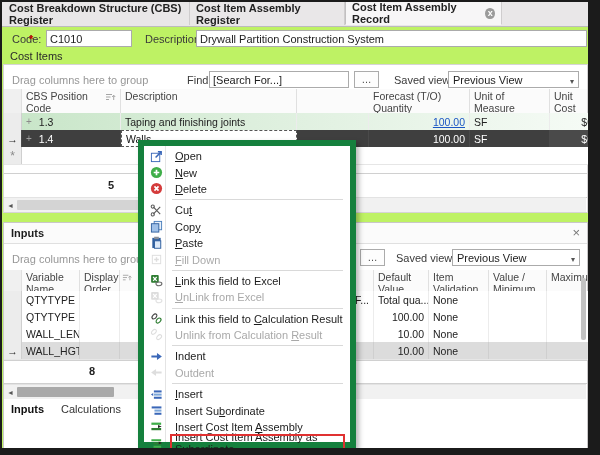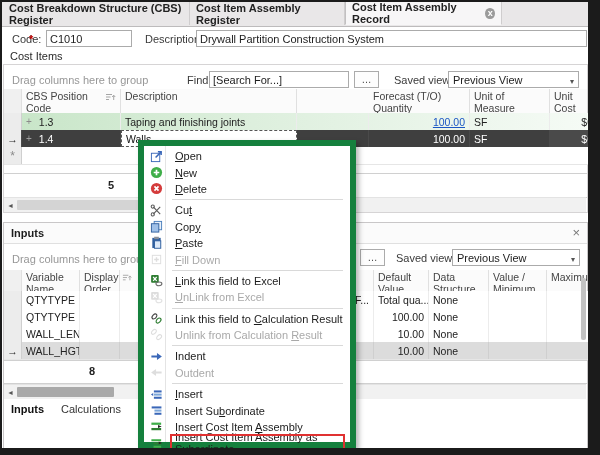--- a/index.html
+++ b/index.html
@@ -1,18 +1,18 @@
 <!DOCTYPE html>
 <html><head>
 <meta charset="utf-8">
 <style>
   html,body{margin:0;padding:0;}
   body{font-family:"Liberation Sans","DejaVu Sans",sans-serif;background:#555;}
   .frame{position:relative;width:600px;height:455px;background:#1b1b1b;overflow:hidden;}
-  .window{position:absolute;left:2px;top:2px;width:586px;height:446px;background:#ffffff;overflow:hidden;}
+  .window{position:absolute;left:2px;top:2px;width:586px;height:446px;background:#bef264;overflow:hidden;}
 
   
   .tabbar{position:absolute;left:0;top:0;right:0;height:24px;background:#e9e7e8;border-bottom:1px solid #bdbbbc;}
   .tab{position:absolute;top:0;height:23px;display:flex;align-items:center;justify-content:center;
        font-size:11px;font-weight:bold;color:#222;border-right:1px solid #cfcdce;box-sizing:border-box;padding:0 6px;}
   .tab.active{background:#f7f6f7;border-left:1px solid #c2c0c1;border-bottom:1px solid #f7f6f7;}
   .tab-close{display:inline-block;width:11px;height:11px;margin-left:7px;border-radius:50%;background:#9b9b9b;color:#fff;
        font-size:9px;line-height:11px;text-align:center;font-weight:bold;}
 
   
@@ -251,21 +251,21 @@
                 <path d="M1 2.5h6M1 5h4.5M1 7.5h3" stroke="#a5a5a5" stroke-width="1"></path>
                 <path d="M8.7 8V3.6M7.2 5l1.5-1.8L10.2 5" stroke="#a5a5a5" fill="none"></path>
               </svg>
         </span>
       </div>
       <div class="hcell i-spc"></div>
       <div class="hcell i-def">
             <span>Default Value</span>
           </div>
       <div class="hcell i-dv">
-            <span>Data Structure</span>
+            <span>Item Validation</span>
           </div>
       <div class="hcell i-vm">
             <span>Value / Minimum</span>
           </div>
       <div class="hcell i-max" style="border-right:none;">
             <span>Maximum</span>
           </div>
     </div>
 
     <div class="grow" style="top:68px;left:0;width:585px;">

